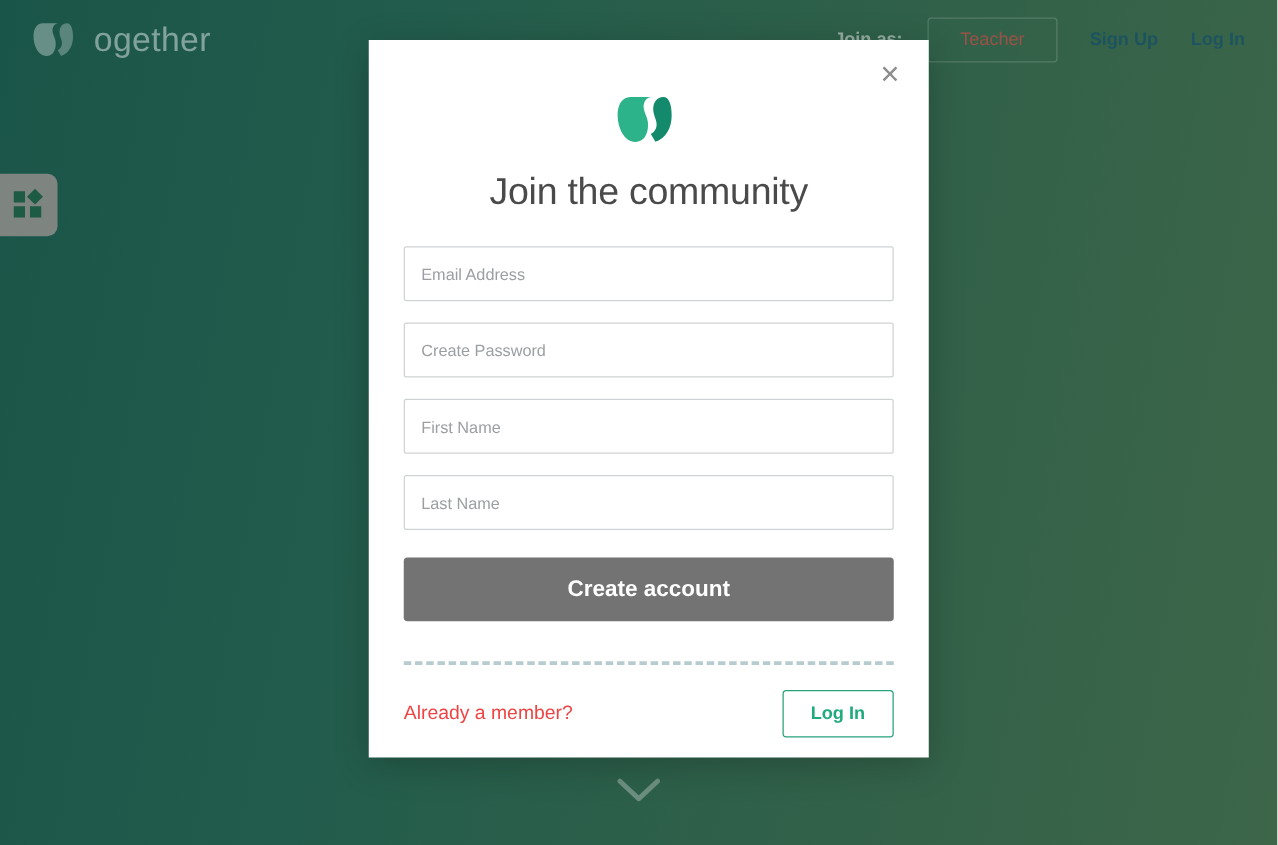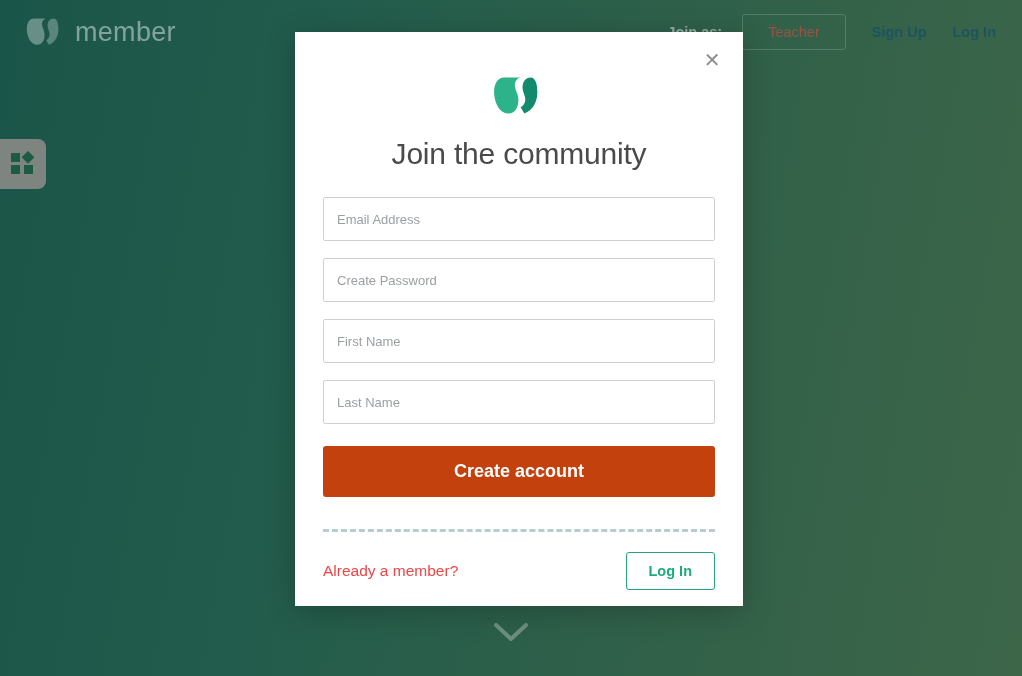--- a/index.html
+++ b/index.html
@@ -209,21 +209,21 @@
   .field::placeholder { color: #9b9fa2; }
   .field.first { margin-top: 26px; }
 
   .btn-primary {
     display: block;
     width: 100%;
     height: 51px;
     margin-top: 22px;
     border: none;
     border-radius: 3px;
-    background: #c2410c;
+    background: #737373;
     color: #ffffff;
     font-size: 18px;
     font-weight: 700;
     cursor: pointer;
     font-family: inherit;
   }
 
   .divider {
     margin-top: 32px;
     height: 0;
@@ -259,21 +259,21 @@
 
   <div class="hero"></div>
 
   <div class="navbar">
 
     <div class="brand">
       <svg class="brand-mark" viewBox="0 0 38 30">
         <path d="M8.2 1.5 C3.3 1.5 0.8 6.4 0.8 11.8 C0.8 19.6 4.6 27.8 11.2 27.8 C16.1 27.8 18.6 23.4 18.6 17.8 C18.6 13.4 16.0 10.6 16.0 7.1 C16.0 3.8 18.2 1.5 20.6 1.5 Z" fill="#ffffff" opacity="0.55"></path>
         <path d="M27.5 1.5 C23.9 1.5 21.6 4.6 21.6 8.6 C21.6 12.3 23.6 14.6 23.6 17.6 C23.6 20.2 22.1 22.2 20.2 23.2 L22.9 27.7 C29.0 25.6 32.4 19.6 32.4 12.3 C32.4 6.0 30.9 1.5 27.5 1.5 Z" fill="#ffffff" opacity="0.45"></path>
       </svg>
-      <span class="brand-name">member</span>
+      <span class="brand-name">ogether</span>
     </div>
 
     <div class="nav-right">
       <span class="nav-joinas">Join as:</span>
       <button class="nav-role-btn">Teacher</button>
       <a class="nav-link">Sign Up</a>
       <a class="nav-link">Log In</a>
     </div>
   </div>
 

